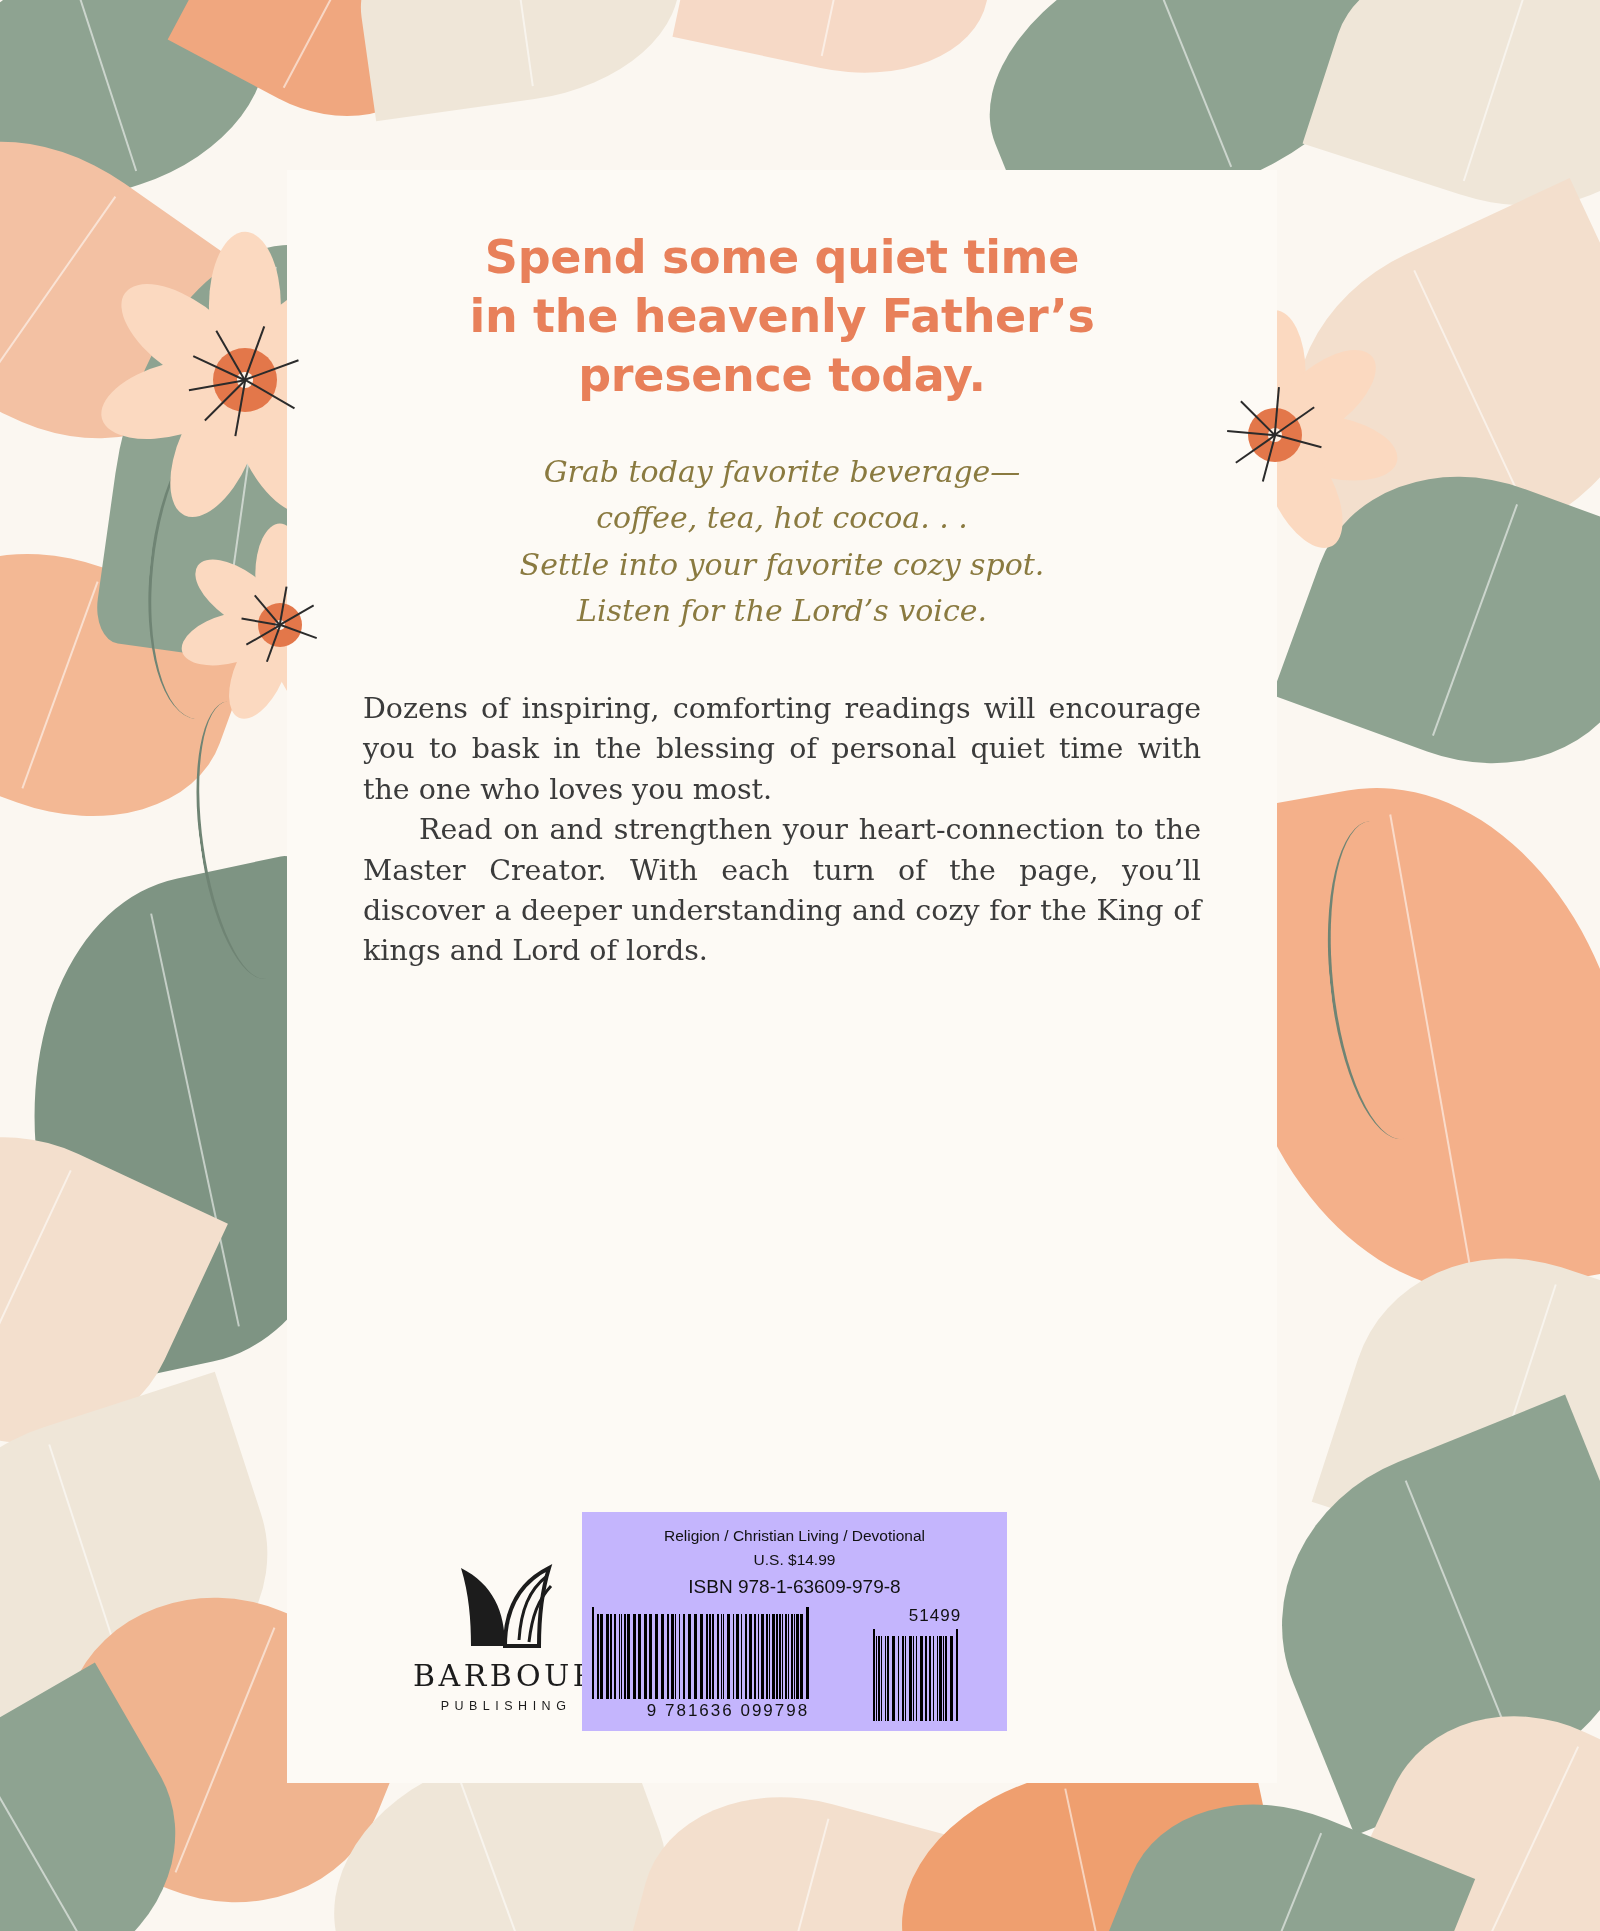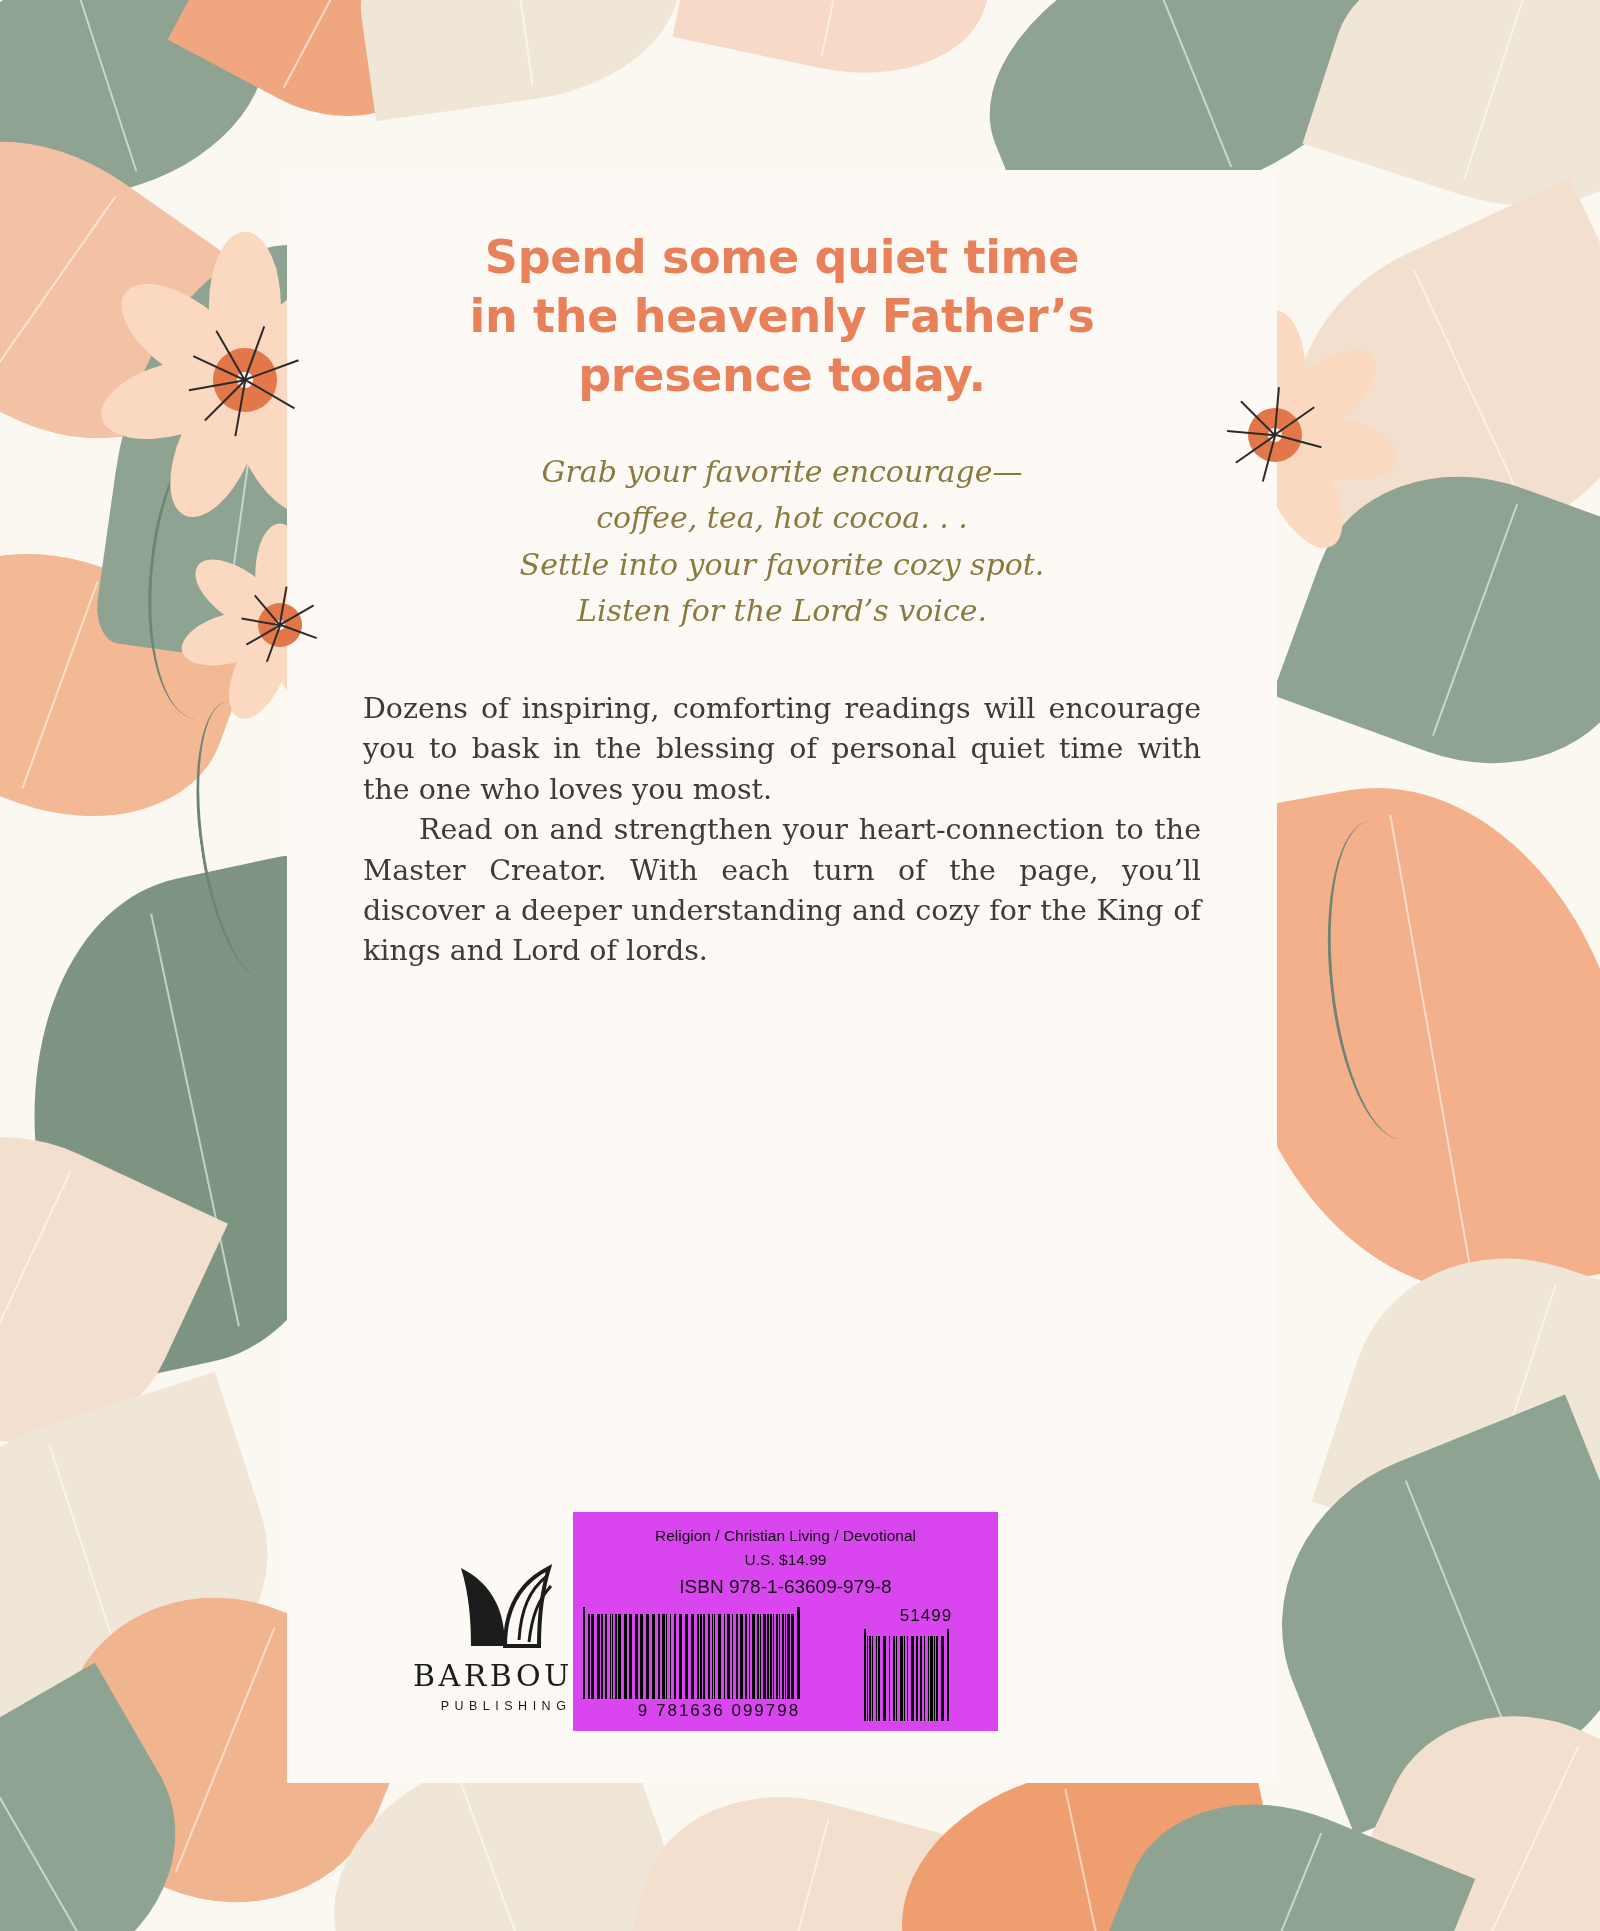--- a/index.html
+++ b/index.html
@@ -165,24 +165,24 @@
   .pub-sub {
     font-family: "Liberation Sans", sans-serif;
     font-size: 12.5px;
     letter-spacing: 5.5px;
     color: #1c1c1c;
     margin-top: 6px;
   }
 
   .isbn-block {
     position: absolute;
-    left: 286px;
+    left: 295px;
     bottom: 0;
     width: 425px;
-    background: #d946ef;
+    background: #c4b5fd;
     padding: 12px 10px 10px 10px;
     box-sizing: border-box;
   }
   .isbn-line {
     text-align: center;
     font-family: "Liberation Sans", sans-serif;
     font-size: 15.5px;
     color: #111;
     line-height: 1.55;
   }
@@ -377,21 +377,21 @@
   <div class="card">
     <div class="card-inner">
 
       <div class="headline">
         <div>Spend some quiet time</div>
         <div>in the heavenly Father’s</div>
         <div>presence today.</div>
       </div>
 
       <div class="subhead">
-        <div>Grab your favorite encourage—</div>
+        <div>Grab today favorite beverage—</div>
         <div>coffee, tea, hot cocoa. . .</div>
         <div>Settle into your favorite cozy spot.</div>
         <div>Listen for the Lord’s voice.</div>
       </div>
 
       <div class="body">
         <p>Dozens of inspiring, comforting readings will encourage you to bask in the blessing of personal quiet time with the one who loves you most.</p>
         <p>Read on and strengthen your heart-connection to the Master Creator. With each turn of the page, you’ll discover a deeper understanding and cozy for the King of kings and Lord of lords.</p>
       </div>
 

